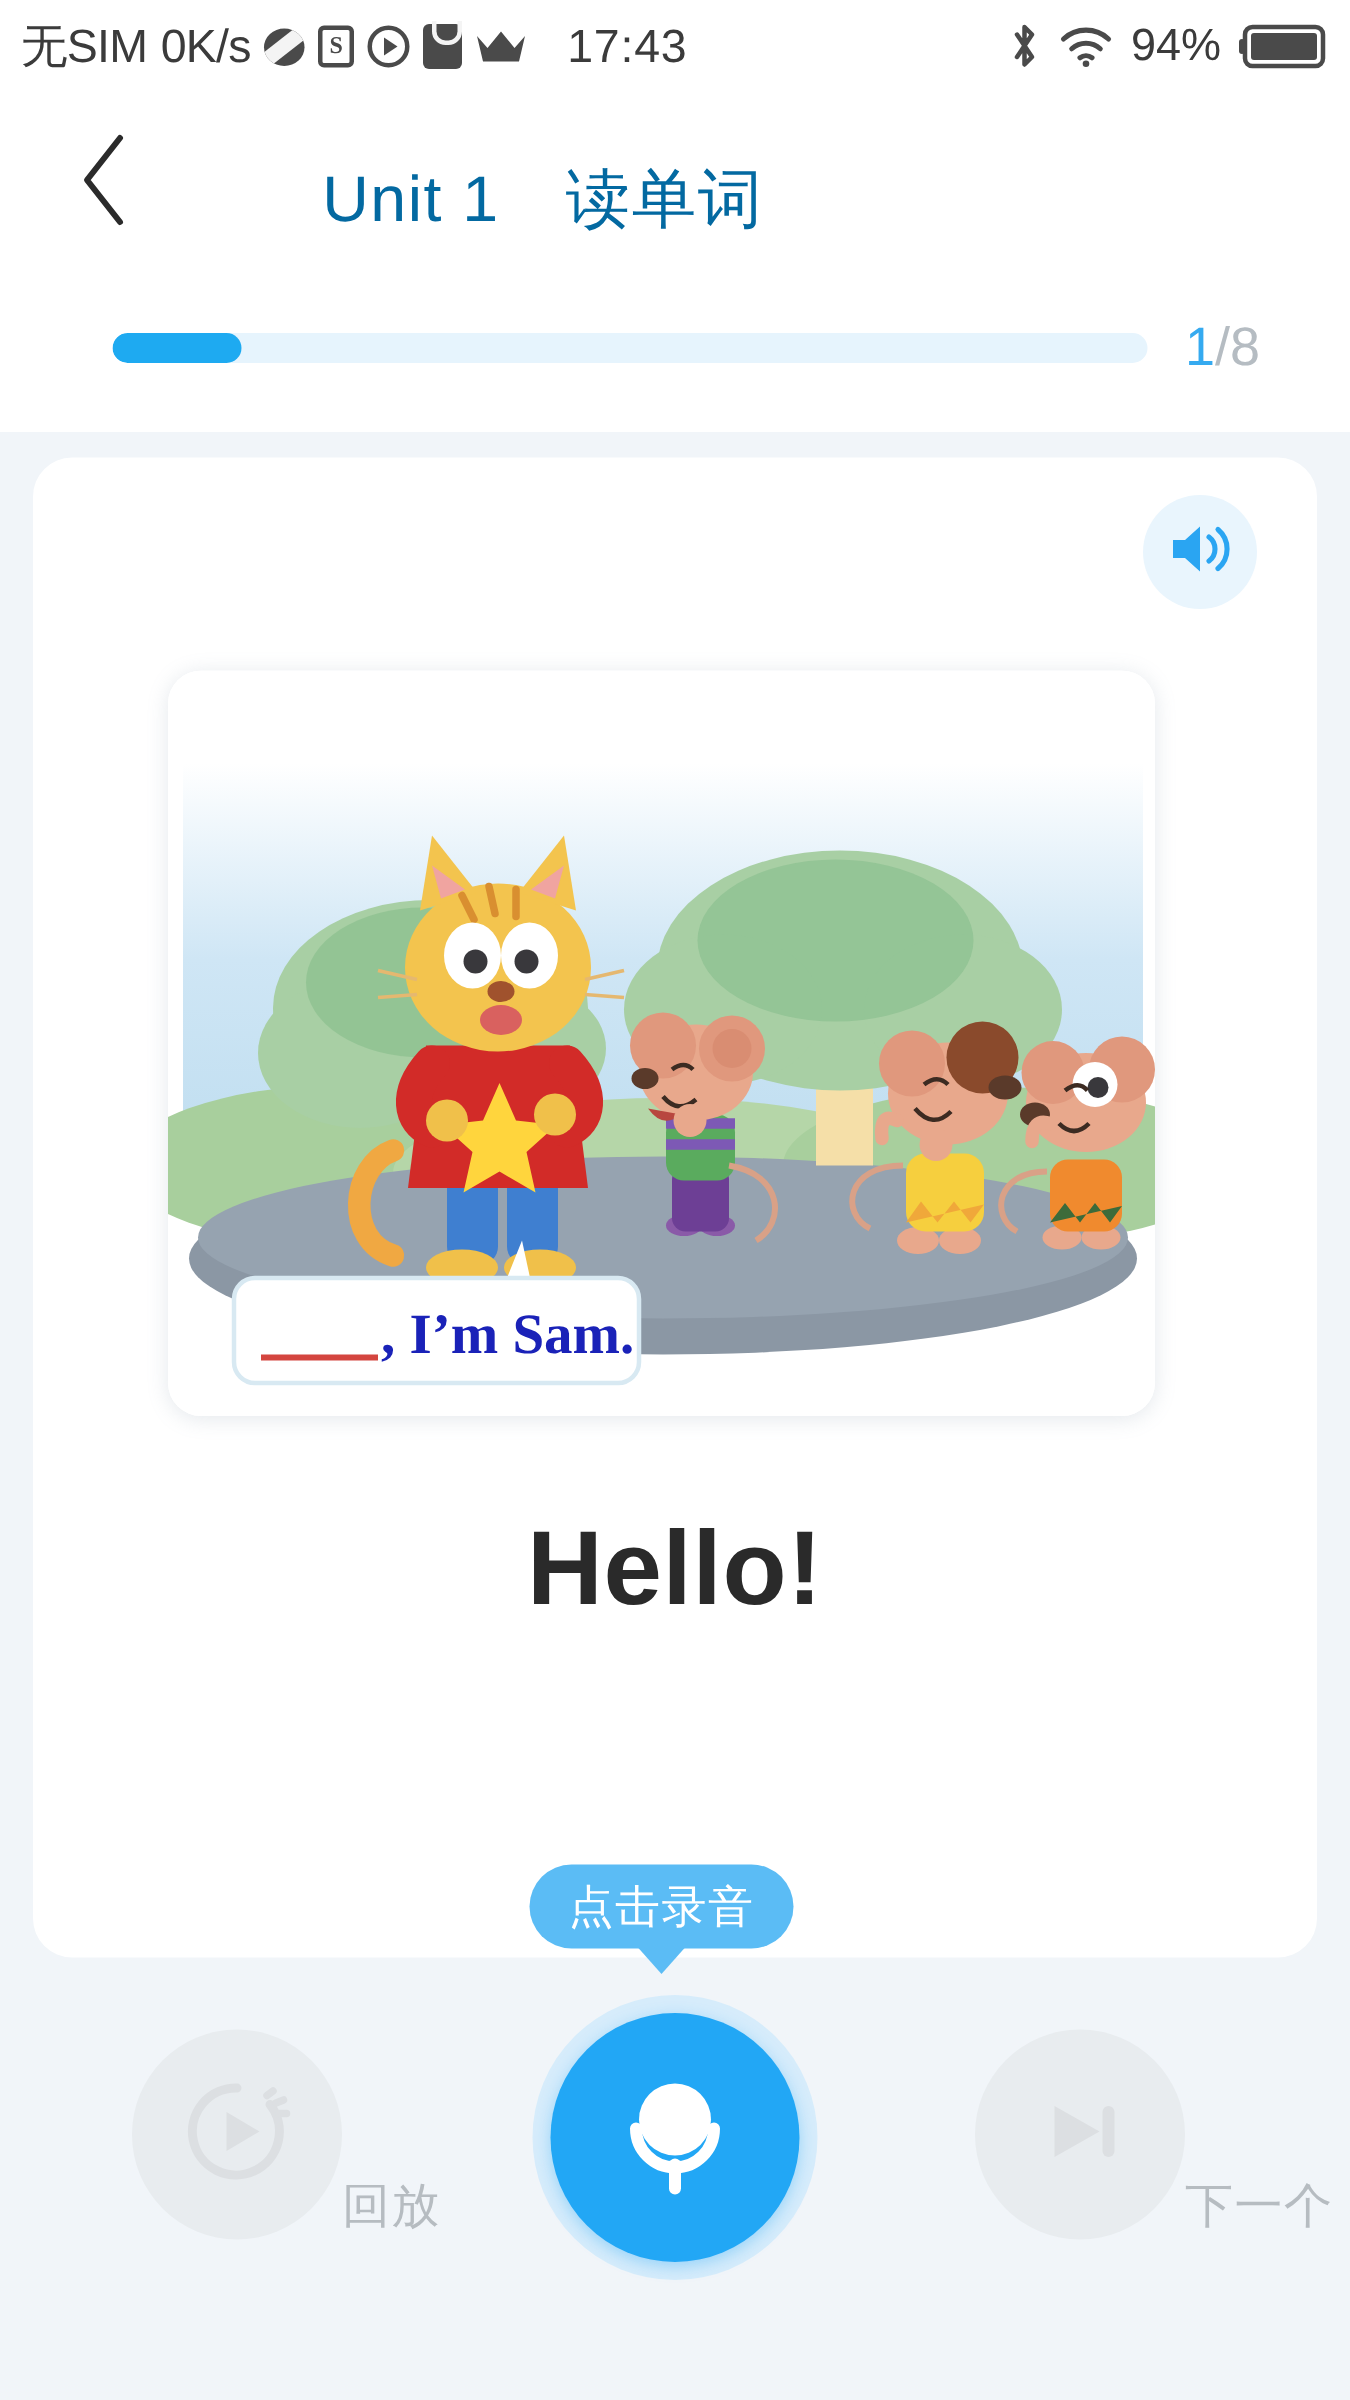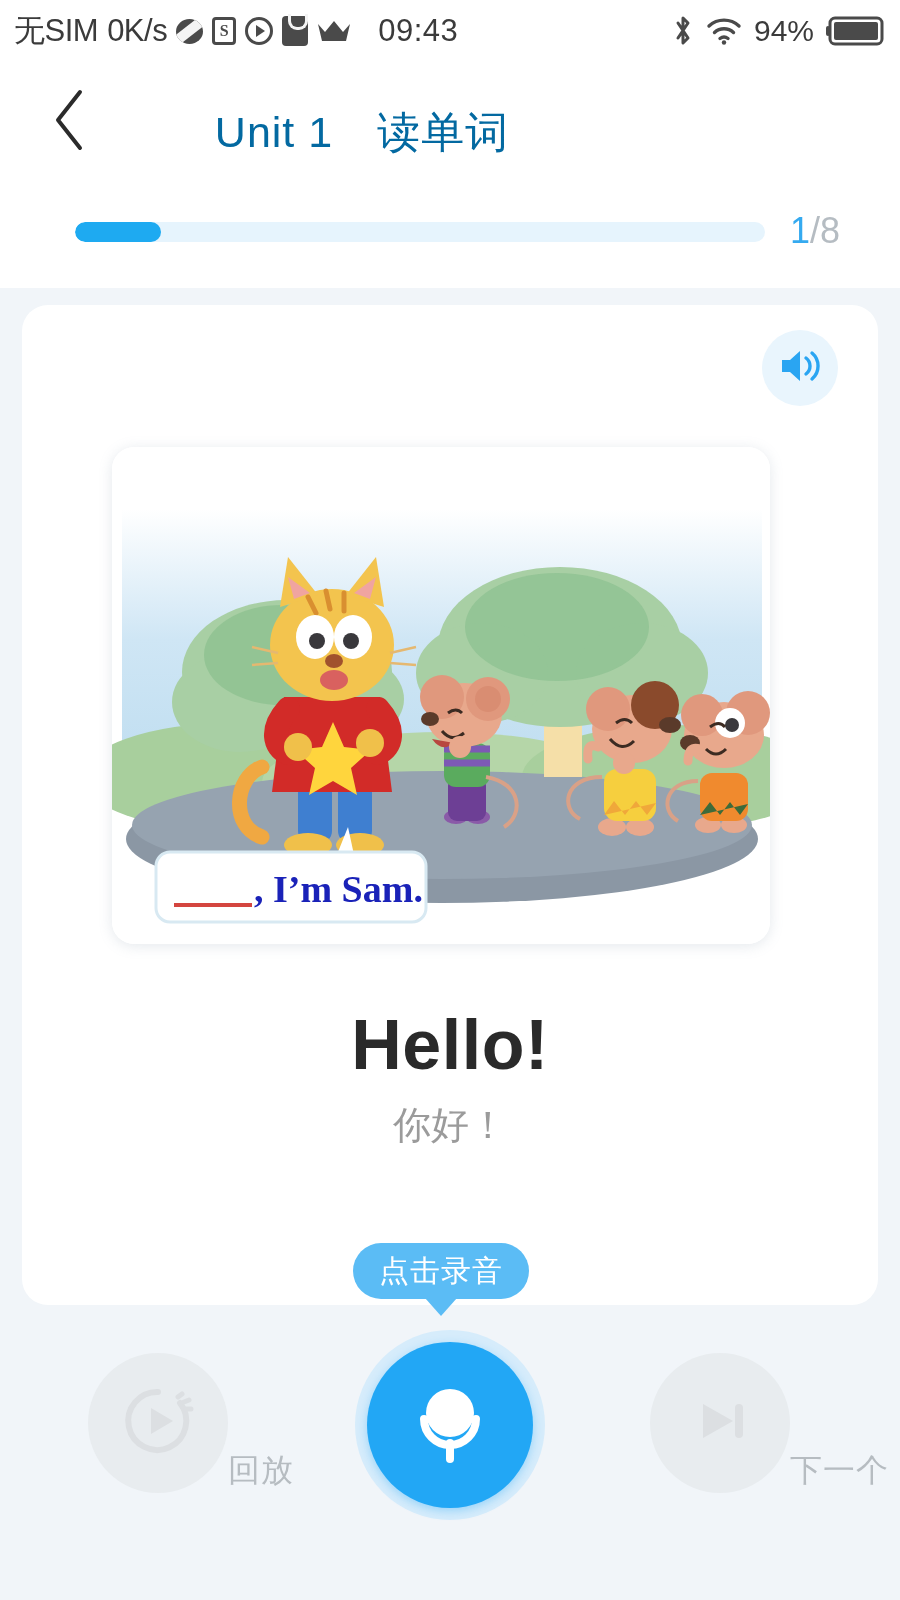--- a/index.html
+++ b/index.html
@@ -150,21 +150,21 @@
           <span class="ic-play"></span>
         </span>
       <span class="sb-icon">
           <span class="ic-bag"></span>
         </span>
       <span class="sb-icon ic-crown">
         <svg width="34" height="22" viewBox="0 0 34 22">
             <path d="M1 4 L8 12 L17 1 L26 12 L33 4 L29 21 L5 21 Z" fill="#4a4a4a"></path>
           </svg>
       </span>
-      <span class="sb-time">09:43</span>
+      <span class="sb-time">17:43</span>
     </div>
     <div class="sb-right">
       <span class="sb-icon">
         <svg width="22" height="34" viewBox="0 0 22 34">
             <path d="M6 9 L16 24 L11 29 L11 4 L16 9 L6 24" fill="none" stroke="#4a4a4a" stroke-width="3" stroke-linejoin="round" stroke-linecap="round"></path>
           </svg>
       </span>
       <span class="sb-icon">
         <svg width="36" height="28" viewBox="0 0 36 28">
           <path d="M3 9 A22 22 0 0 1 33 9" fill="none" stroke="#4a4a4a" stroke-width="3.4" stroke-linecap="round"></path>
@@ -354,21 +354,20 @@
         </g>
 
         <path d="M236 380 L250 445 L210 445 Z" fill="#ffffff"></path>
         <rect x="44" y="405" width="270" height="70" rx="14" fill="#ffffff" stroke="#d8e9f2" stroke-width="3"></rect>
         <line x1="62" y1="458" x2="140" y2="458" stroke="#d4453f" stroke-width="4"></line>
         <text x="142" y="455" font-family="Liberation Serif, serif" font-size="38" font-weight="bold" fill="#1a22b8">, I’m Sam.</text>
       </svg>
     </div>
 
     <div class="word-en">Hello!</div>
-    <div class="word-zh">你好！</div>
   </div>
 
   <div class="tooltip">点击录音</div>
 
   <div class="controls">
 
     <div class="ctl ctl-left">
       <div class="ctl-circle-sm">
         <span>
           <svg width="76" height="76" viewBox="0 0 76 76">

